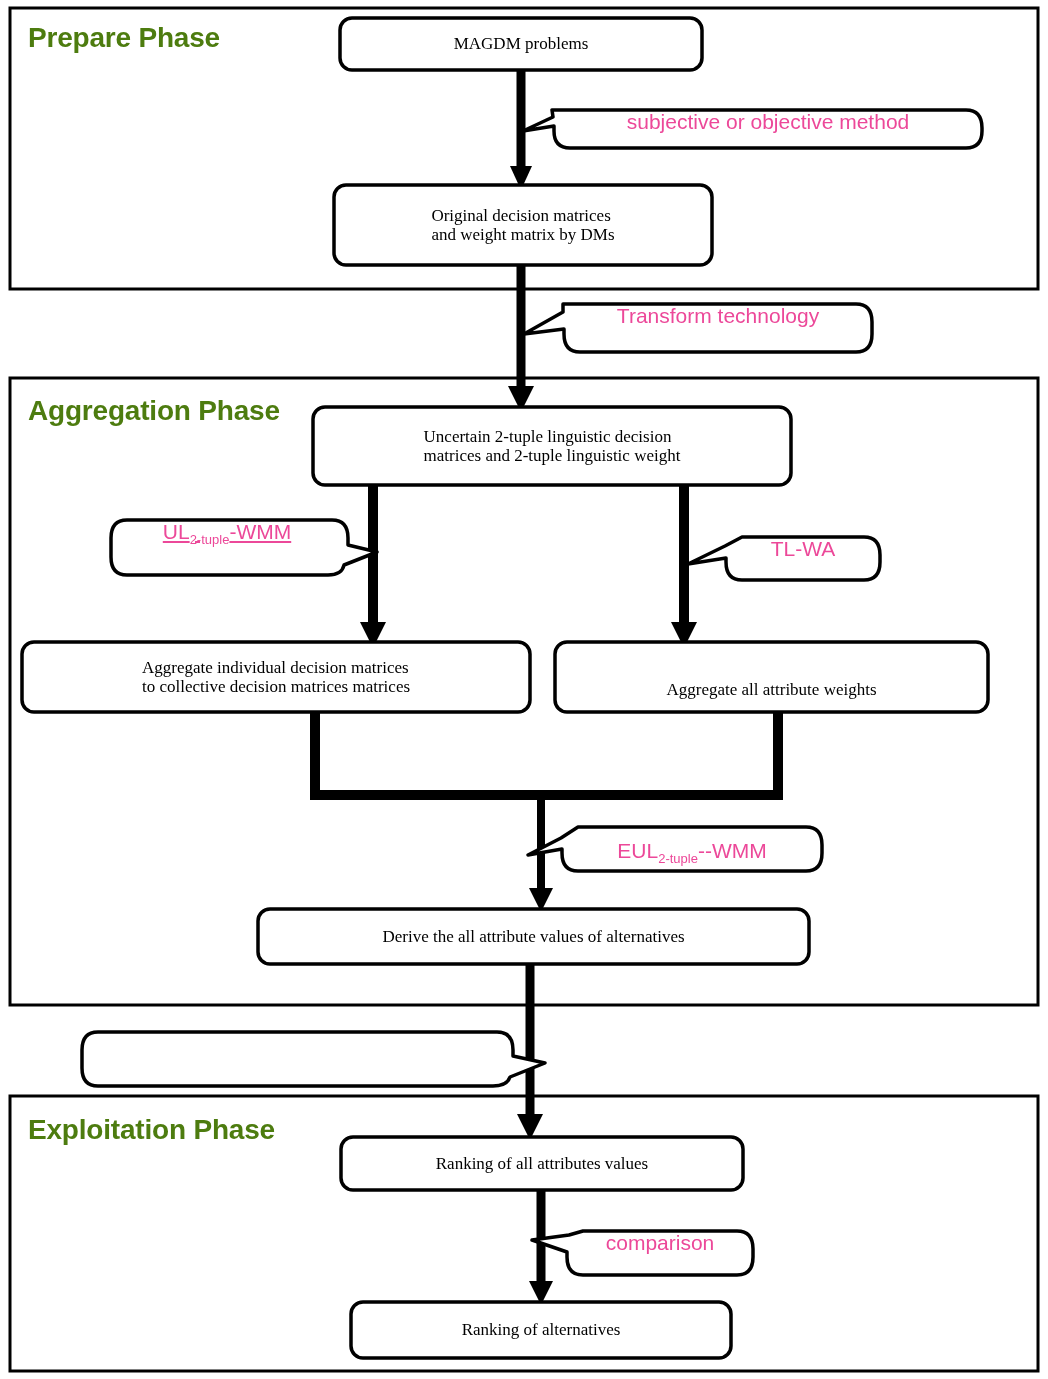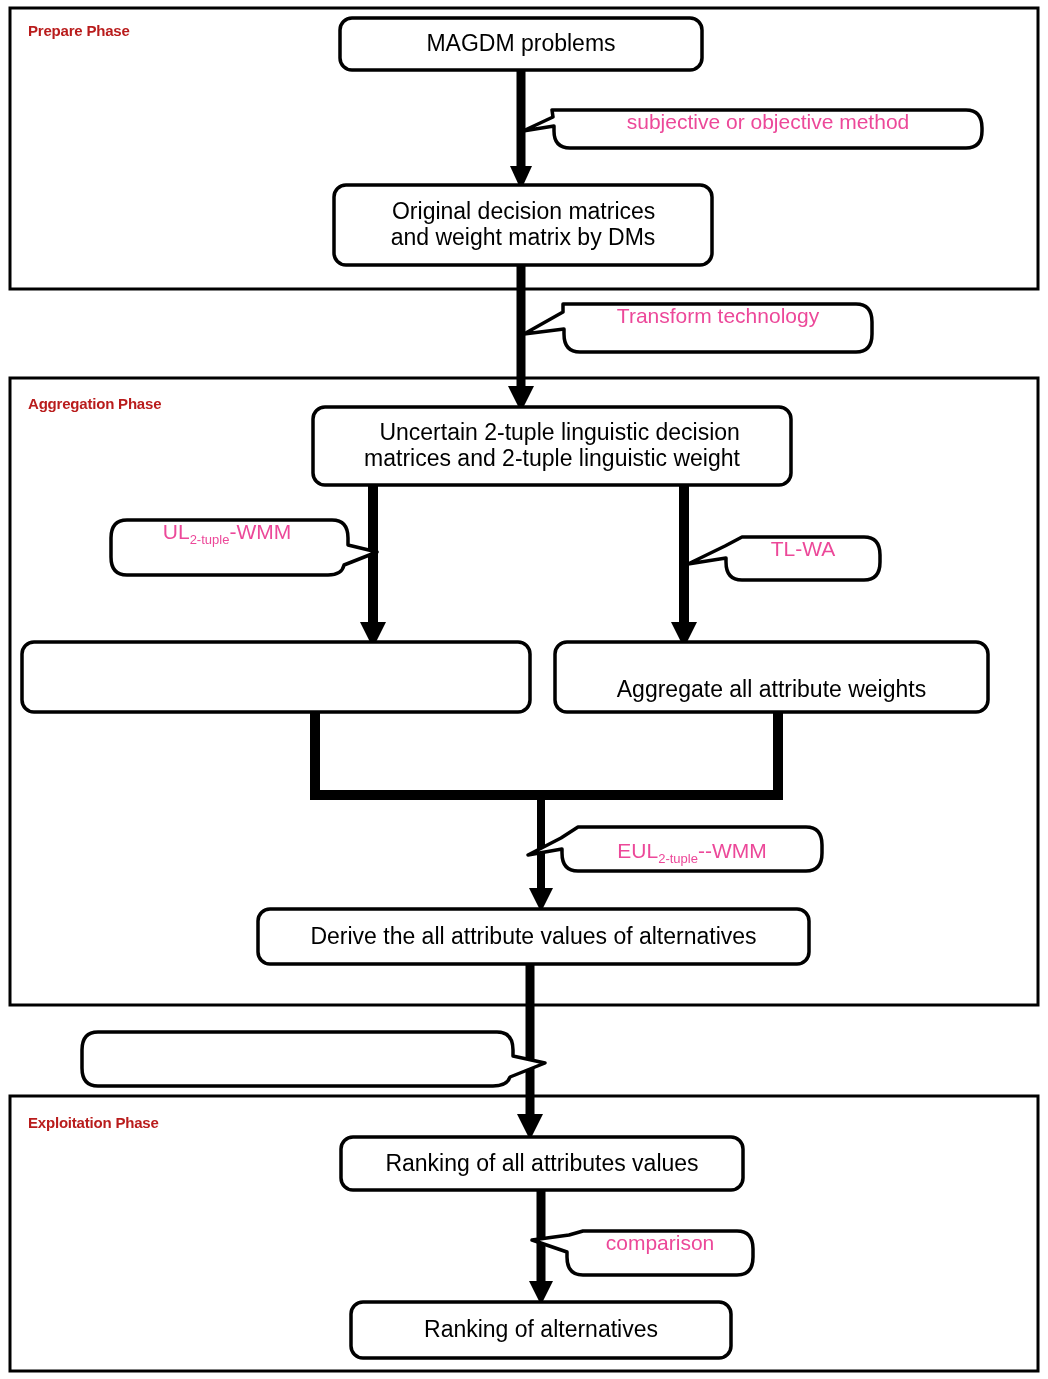--- a/index.html
+++ b/index.html
@@ -19,33 +19,33 @@
     position: absolute;
     left: 0;
     top: 0;
     width: 1048px;
     height: 1379px;
   }
   .phase-label {
     position: absolute;
     font-family: "Liberation Sans", sans-serif;
     font-weight: bold;
-    font-size: 15px;
-    color: #b91c1c;
+    font-size: 28px;
+    color: #4d7c0f;
     white-space: nowrap;
     letter-spacing: -0.2px;
   }
   .node-text {
     position: absolute;
     display: flex;
     align-items: center;
     justify-content: center;
-    text-align: right;
-    font-family: Liberation Sans, sans-serif;
-    font-size: 23px;
+    text-align: left;
+    font-family: Liberation Serif, serif;
+    font-size: 17px;
     color: #000000;
     line-height: 1.12;
     pointer-events: none;
   }
   .callout-text {
     position: absolute;
     display: flex;
     justify-content: center;
     text-align: center;
     font-family: "Liberation Sans", sans-serif;
@@ -176,20 +176,26 @@
     </span>
   </div>
 
   <div class="node-text" style="left:313px; top:407px; width:478px; height:78px;">
     <span>
       <span>Uncertain 2-tuple linguistic decision</span><br>
       <span>matrices and 2-tuple linguistic weight</span>
     </span>
   </div>
 
+  <div class="node-text" style="left:22px; top:642px; width:508px; height:70px;">
+    <span>
+      <span>Aggregate individual decision matrices</span><br>
+      <span>to collective decision matrices matrices</span>
+    </span>
+  </div>
 
   <div class="node-text" style="left:555px; top:642px; width:433px; height:70px;margin-top:13px;">
     <span>
       <span>Aggregate all attribute weights</span>
     </span>
   </div>
 
   <div class="node-text" style="left:258px; top:909px; width:551px; height:55px;">
     <span>
       <span>Derive the all attribute values of alternatives</span>
@@ -209,21 +215,21 @@
   </div>
 
   <div class="callout-text" style="left:554px; top:110px; width:428px; height:38px;">
     <span>subjective or objective method</span>
   </div>
 
   <div class="callout-text" style="left:564px; top:304px; width:308px; height:48px;">
     <span>Transform technology</span>
   </div>
 
-  <div class="callout-text" style="left:111px; top:520px; width:232px; height:53px;">
+  <div class="callout-text" style="left:111px; top:520px; width:232px; height:53px;text-decoration:underline;">
     <span>
       <span>UL</span><sub>2-tuple</sub><span>-WMM</span>
     </span>
   </div>
 
   <div class="callout-text" style="left:726px; top:537px; width:154px; height:43px;">
     <span>TL-WA</span>
   </div>
 
   <div class="callout-text" style="left:562px; top:827px; width:260px; height:36px;margin-top:12px;">

